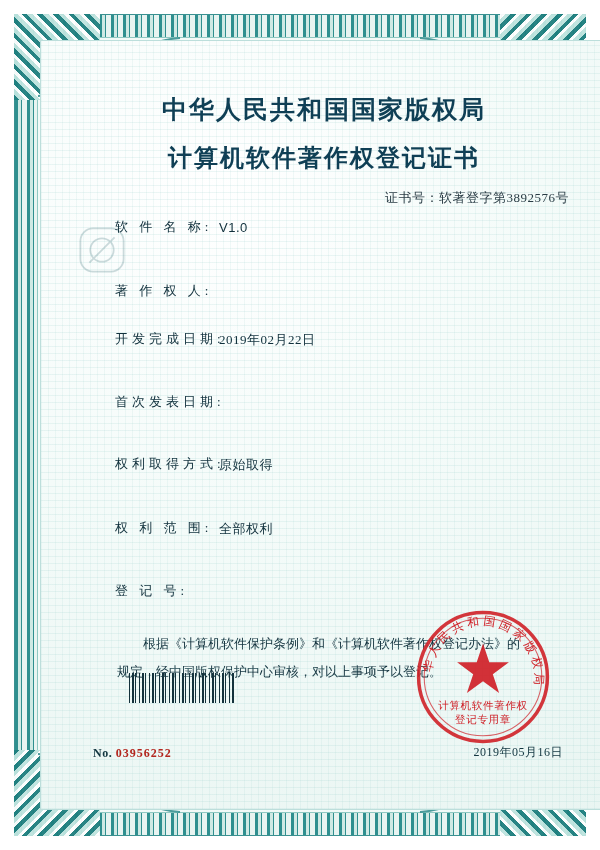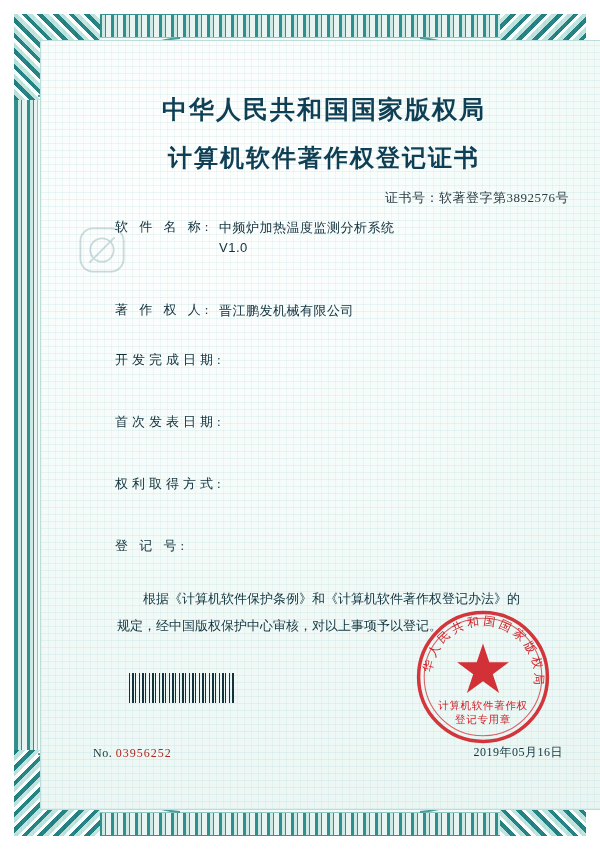--- a/index.html
+++ b/index.html
@@ -206,21 +206,21 @@
     position: absolute;
     left: 0; right: 0;
     bottom: 48px;
     padding: 0 44px 0 52px;
     display: flex;
     justify-content: space-between;
     align-items: flex-end;
     font-size: 12px;
     color: #123640;
   }
-  .footer .serial { letter-spacing: .5px; }
+  .footer .serial { letter-spacing: .5px; font-weight: bold; }
   .footer .serial .num { color: #b3261e; letter-spacing: 1px; }
   .footer .issue-date { letter-spacing: .5px; }
 </style>
 </head>
 <body>
 
 <div id="cert">
 
   <div class="outer-frame">
     <div class="outer-frame-inner"></div>
@@ -283,42 +283,46 @@
         <circle cx="30" cy="30" r="13"></circle>
         <path d="M16 44 L44 16"></path>
       </svg>
     </div>
 
     <div class="fields">
 
       <div class="row">
         <div class="lbl">软 件 名 称:</div>
         <div class="val">
-          <span>中频炉加热温度监测分析系统</span>
           <span class="sub">V1.0</span>
         </div>
       </div>
 
       <div class="row">
         <div class="lbl">著 作 权 人:</div>
-        <div class="val">晋江鹏发机械有限公司</div>
       </div>
 
       <div class="row gap-top">
         <div class="lbl">开发完成日期:</div>
+        <div class="val">2019年02月22日</div>
       </div>
 
       <div class="row">
         <div class="lbl">首次发表日期:</div>
       </div>
 
       <div class="row">
         <div class="lbl">权利取得方式:</div>
-      </div>
-
+        <div class="val">原始取得</div>
+      </div>
+
+      <div class="row">
+        <div class="lbl">权 利 范 围:</div>
+        <div class="val">全部权利</div>
+      </div>
 
       <div class="row">
         <div class="lbl">登 记 号:</div>
       </div>
 
     </div>
 
     <div class="statement">
       <div><span class="ind"></span><span>根据《计算机软件保护条例》和《计算机软件著作权登记办法》的</span></div>
       <div>规定，经中国版权保护中心审核，对以上事项予以登记。</div>

